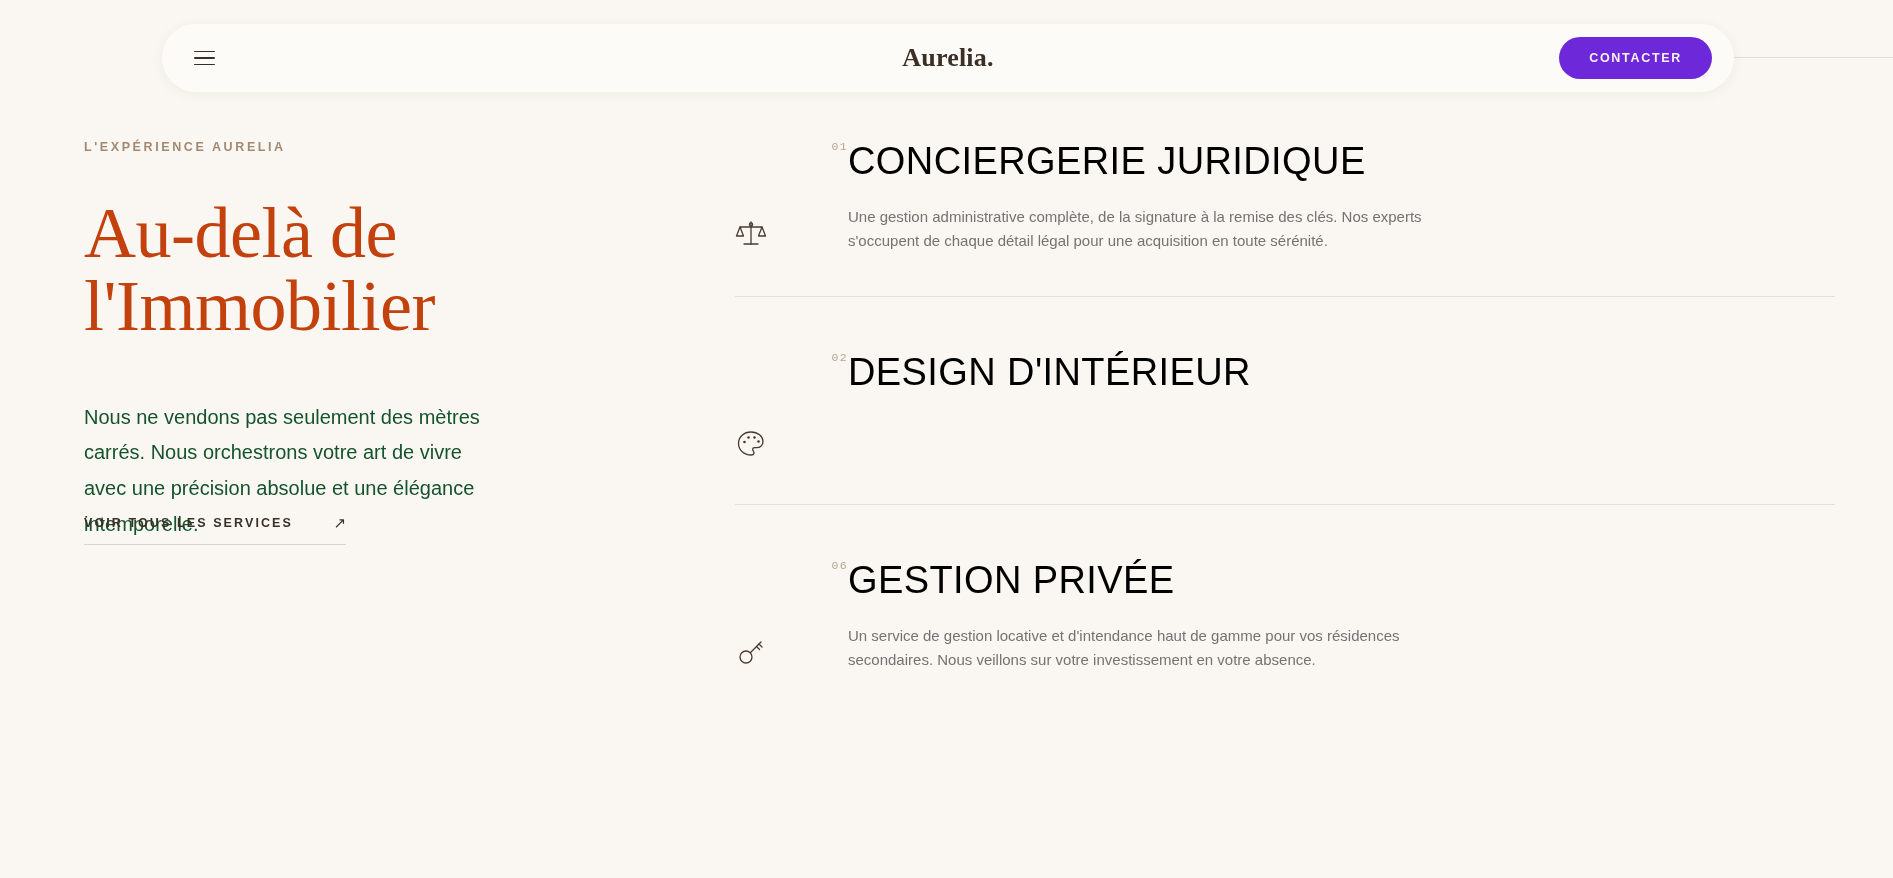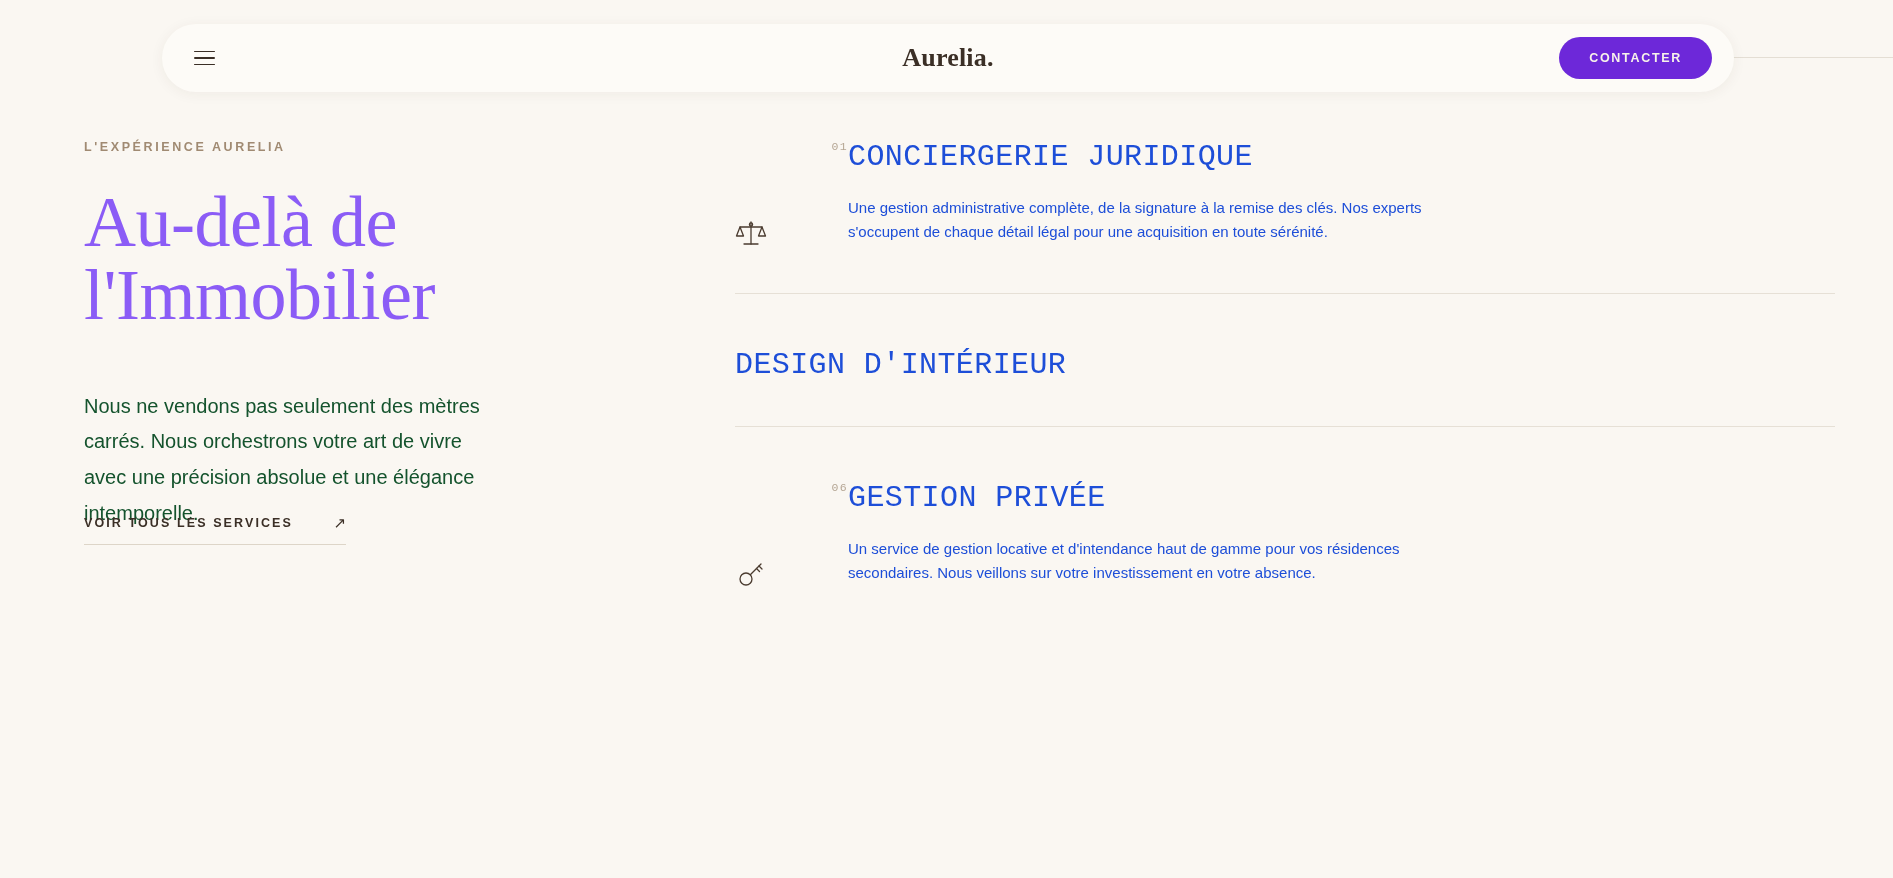--- a/index.html
+++ b/index.html
@@ -96,26 +96,26 @@
     width: 500px;
   }
   .eyebrow {
     font-size: 12.5px;
     letter-spacing: 2.6px;
     font-weight: 700;
     color: #a08a72;
     text-transform: uppercase;
   }
   .headline {
-    margin-top: 32px;
+    margin-top: 43px;
     font-family: "Liberation Serif", serif;
     font-size: 72px;
     line-height: 1.02;
     font-weight: 400;
-    color: #8b5cf6;
+    color: #c2410c;
     letter-spacing: -0.5px;
   }
   .lede {
     margin-top: 56px;
     width: 400px;
     font-size: 20px;
     line-height: 1.78;
     color: #14532d;
   }
   .link-all {
@@ -168,32 +168,32 @@
     font-family: "Liberation Mono", monospace;
     text-align: right;
   }
   .svc-icon {
     margin-top: 64px;
     color: #4a3b2f;
     display: block;
   }
   .svc-body { flex: 1; padding-right: 40px; }
   .svc-title {
-    font-family: Liberation Mono, monospace;
-    font-size: 30px;
+    font-family: Liberation Sans, sans-serif;
+    font-size: 38px;
     font-weight: 400;
-    color: #1d4ed8;
+    color: #000000;
     letter-spacing: 0.4px;
   }
   .svc-desc {
     margin-top: 22px;
     max-width: 580px;
     font-size: 15px;
     line-height: 1.58;
-    color: #1d4ed8;
+    color: #737373;
   }
 </style>
 </head>
 <body>
 
 <div class="page">
 
   <div class="header-rule"></div>
 
   <header class="header-bar">
@@ -230,20 +230,30 @@
           <path d="M27 10 L23.5 19 h7 Z"></path>
         </svg>
       </div>
       <div class="svc-body">
         <h2 class="svc-title">CONCIERGERIE JURIDIQUE</h2>
         <p class="svc-desc">Une gestion administrative complète, de la signature à la remise des clés. Nos experts s'occupent de chaque détail légal pour une acquisition en toute sérénité.</p>
       </div>
     </article>
 
     <article class="svc">
+      <div class="svc-left">
+        <div class="svc-num">02</div>
+        <svg class="svc-icon" width="32" height="32" viewBox="0 0 32 32" fill="none" stroke="currentColor" stroke-width="1.3" stroke-linecap="round" stroke-linejoin="round">
+          <path d="M16 4C9 4 3.5 9 3.5 15.5S9 27 16 27c2 0 3-1 3-2.3 0-1.4-1.3-1.9-1.3-3.2 0-1 .8-1.8 1.9-1.8h2.2c3.4 0 6.2-2.7 6.2-6.1C28 8.4 22.7 4 16 4Z"></path>
+          <circle cx="9.5" cy="14" r="1.3" fill="currentColor" stroke="none"></circle>
+          <circle cx="13.5" cy="9.5" r="1.3" fill="currentColor" stroke="none"></circle>
+          <circle cx="19.5" cy="9.5" r="1.3" fill="currentColor" stroke="none"></circle>
+          <circle cx="23.5" cy="13.5" r="1.3" fill="currentColor" stroke="none"></circle>
+        </svg>
+      </div>
       <div class="svc-body">
         <h2 class="svc-title">DESIGN D'INTÉRIEUR</h2>
       </div>
     </article>
 
     <article class="svc">
       <div class="svc-left">
         <div class="svc-num">06</div>
         <svg class="svc-icon" width="32" height="32" viewBox="0 0 32 32" fill="none" stroke="currentColor" stroke-width="1.3" stroke-linecap="round" stroke-linejoin="round">
           <circle cx="11" cy="21" r="6"></circle>

